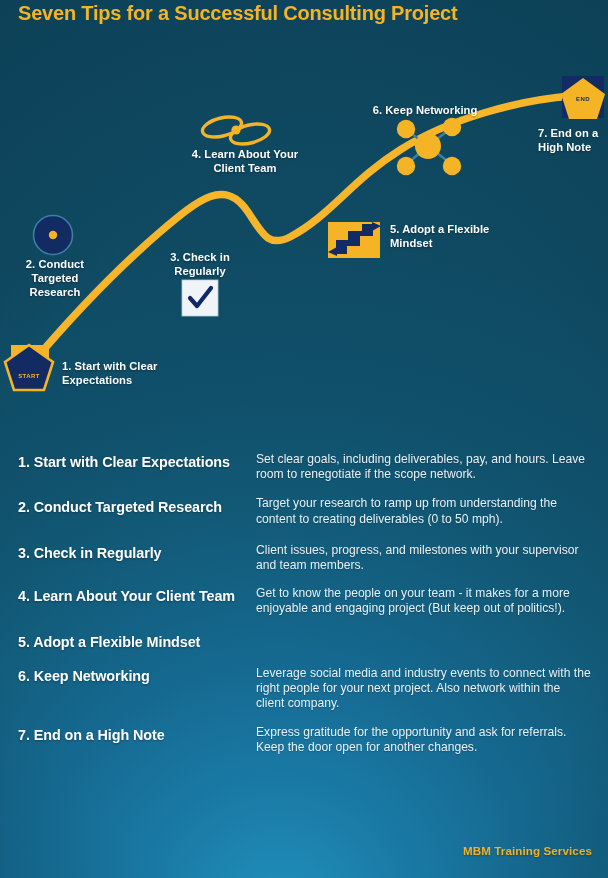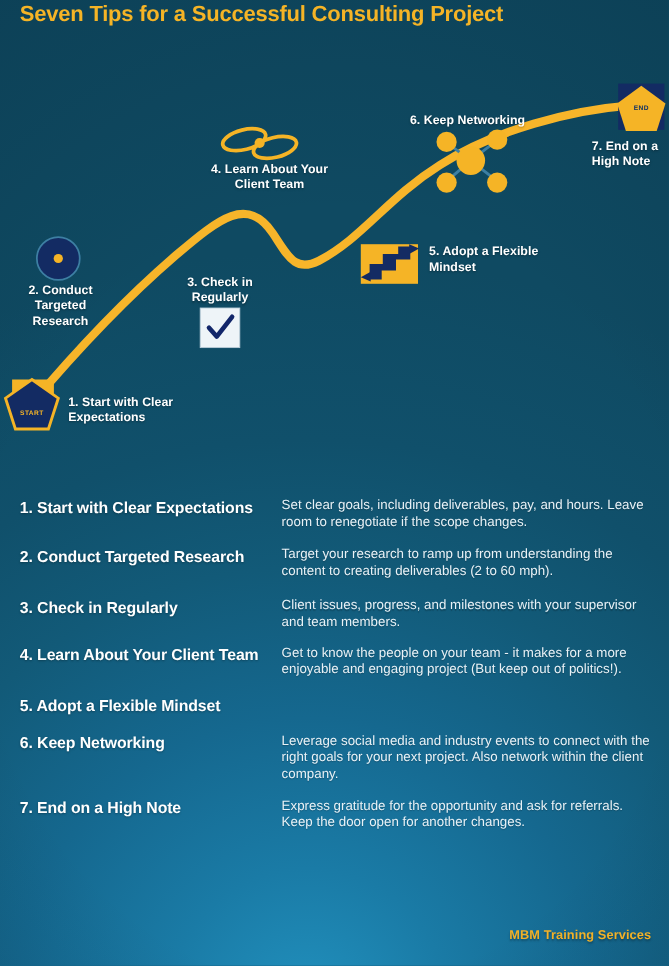--- a/index.html
+++ b/index.html
@@ -186,40 +186,40 @@
 <div id="label-step2" class="diagram-label dl-center">2. Conduct Targeted Research</div>
 <div id="label-step3" class="diagram-label dl-center">3. Check in Regularly</div>
 <div id="label-step4" class="diagram-label dl-center">4. Learn About Your Client Team</div>
 <div id="label-step5" class="diagram-label dl-left">5. Adopt a Flexible Mindset</div>
 <div id="label-step6" class="diagram-label dl-center">6. Keep Networking</div>
 <div id="label-step7" class="diagram-label dl-left">7. End on a High Note</div>
 
 <div id="tips-list">
     <div class="tip-row" data-idx="0">
       <div class="tip-title">1. Start with Clear Expectations</div>
-      <div class="tip-desc">Set clear goals, including deliverables, pay, and hours. Leave room to renegotiate if the scope changes.</div>
+      <div class="tip-desc">Set clear goals, including deliverables, pay, and hours. Leave room to renegotiate if the scope network.</div>
     </div>
     <div class="tip-row" data-idx="1">
       <div class="tip-title">2. Conduct Targeted Research</div>
-      <div class="tip-desc">Target your research to ramp up from understanding the content to creating deliverables (2 to 60 mph).</div>
+      <div class="tip-desc">Target your research to ramp up from understanding the content to creating deliverables (0 to 50 mph).</div>
     </div>
     <div class="tip-row" data-idx="2">
       <div class="tip-title">3. Check in Regularly</div>
       <div class="tip-desc">Client issues, progress, and milestones with your supervisor and team members.</div>
     </div>
     <div class="tip-row" data-idx="3">
       <div class="tip-title">4. Learn About Your Client Team</div>
       <div class="tip-desc">Get to know the people on your team - it makes for a more enjoyable and engaging project (But keep out of politics!).</div>
     </div>
     <div class="tip-row" data-idx="4">
       <div class="tip-title">5. Adopt a Flexible Mindset</div>
     </div>
     <div class="tip-row" data-idx="5">
       <div class="tip-title">6. Keep Networking</div>
-      <div class="tip-desc">Leverage social media and industry events to connect with the right goals for your next project. Also network within the client company.</div>
+      <div class="tip-desc">Leverage social media and industry events to connect with the right people for your next project. Also network within the client company.</div>
     </div>
     <div class="tip-row" data-idx="6">
       <div class="tip-title">7. End on a High Note</div>
       <div class="tip-desc">Express gratitude for the opportunity and ask for referrals. Keep the door open for another changes.</div>
     </div>
   </div>
 
 <div id="footer-brand">MBM Training Services</div>
 
 </body></html>

